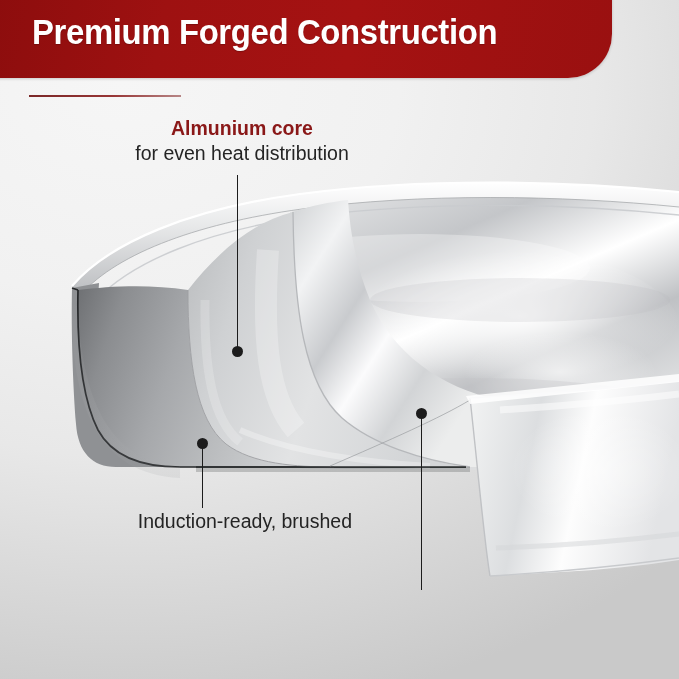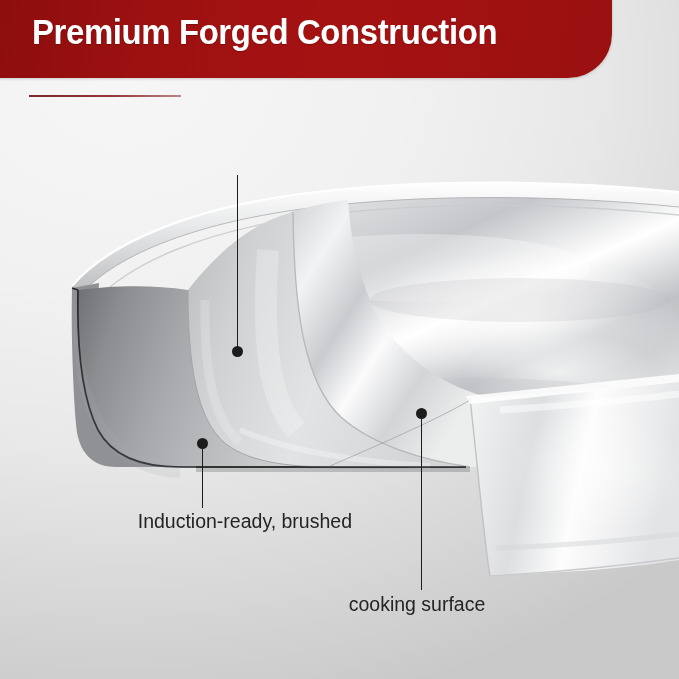--- a/index.html
+++ b/index.html
@@ -271,28 +271,31 @@
     <path d="M 500 410 C 560 406, 630 400, 679 394" fill="none" stroke="#ffffff" stroke-width="7" opacity="0.5"></path>
     <path d="M 496 548 C 560 546, 630 540, 679 534" fill="none" stroke="#d4d6d8" stroke-width="5" opacity="0.5"></path>
 
     <path d="M 466 396 L 679 374 L 679 382 L 470 404 Z" fill="#ffffff" opacity="0.85"></path>
 
     <path d="M 196 467 L 470 467 L 470 472 L 196 472 Z" fill="#2a2c2e" opacity="0.22"></path>
 
     <path d="M 78 300 C 80 400, 110 462, 180 467 L 180 478 C 98 474, 70 406, 72 300 Z" fill="url(#gShade)" opacity="0.35"></path>
   </svg>
 
+  <div class="callout center" id="co-core">
+    <div class="cl-title">Almunium core</div>
+    <div class="cl-sub">for even heat distribution</div>
+  </div>
   <div class="leader" style="left:236.5px; top:175px; height:177px;"></div>
   <div class="dot" style="left:231.5px; top:345.5px;"></div>
 
   <div class="callout" id="co-ext">
     <div class="cl-sub">Induction-ready, brushed</div>
   </div>
   <div class="leader" style="left:201.5px; top:448px; height:60px;"></div>
   <div class="dot" style="left:196.5px; top:437.5px;"></div>
 
   <div class="callout center" id="co-int">
-    <div class="cl-sub">cooking surface</div>
   </div>
   <div class="leader" style="left:420.5px; top:418px; height:172px;"></div>
   <div class="dot" style="left:415.5px; top:407.5px;"></div>
 
 </div>
 
 </body></html>

